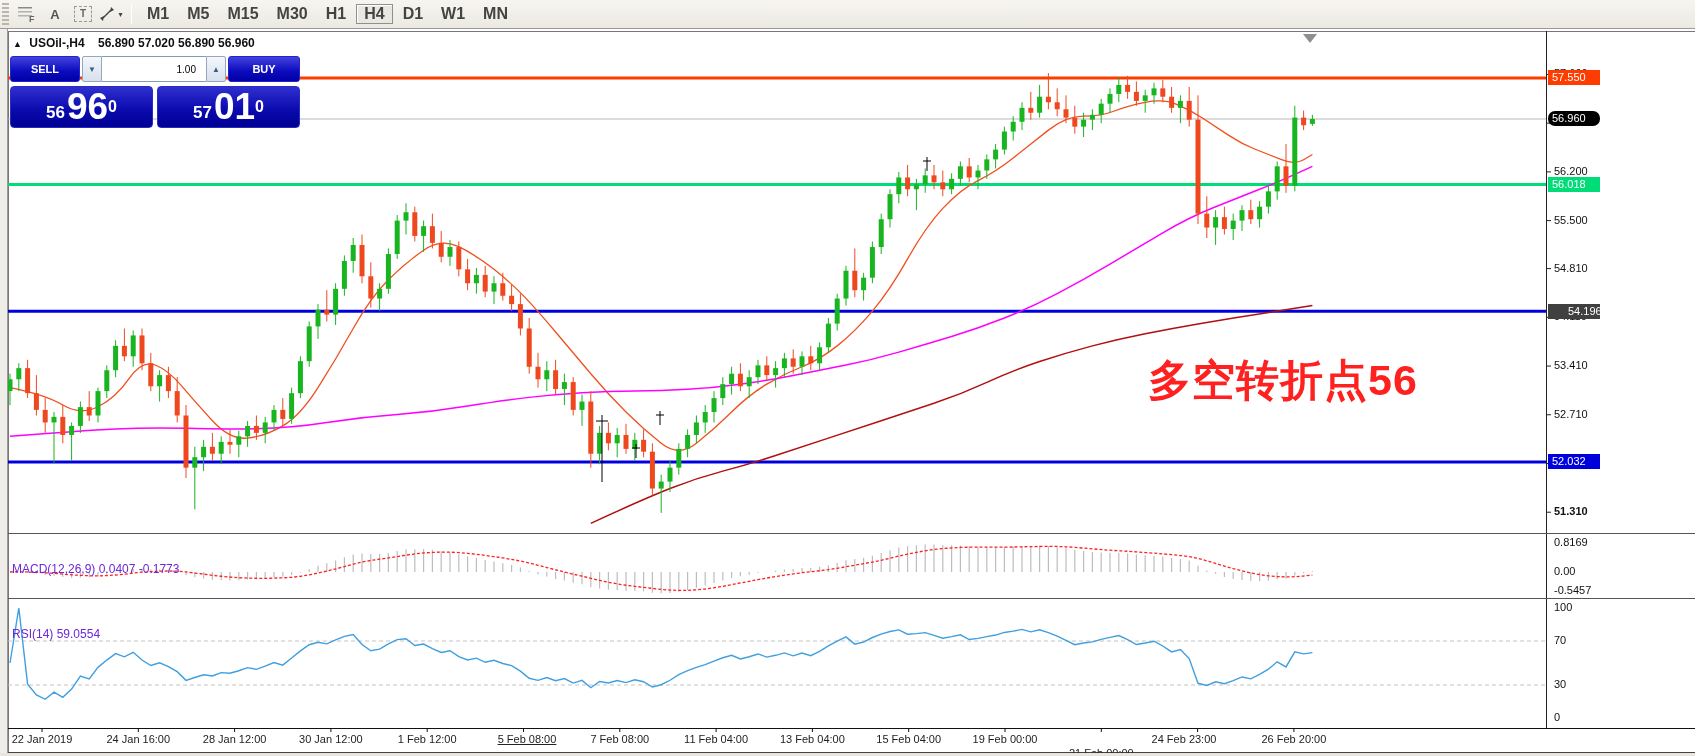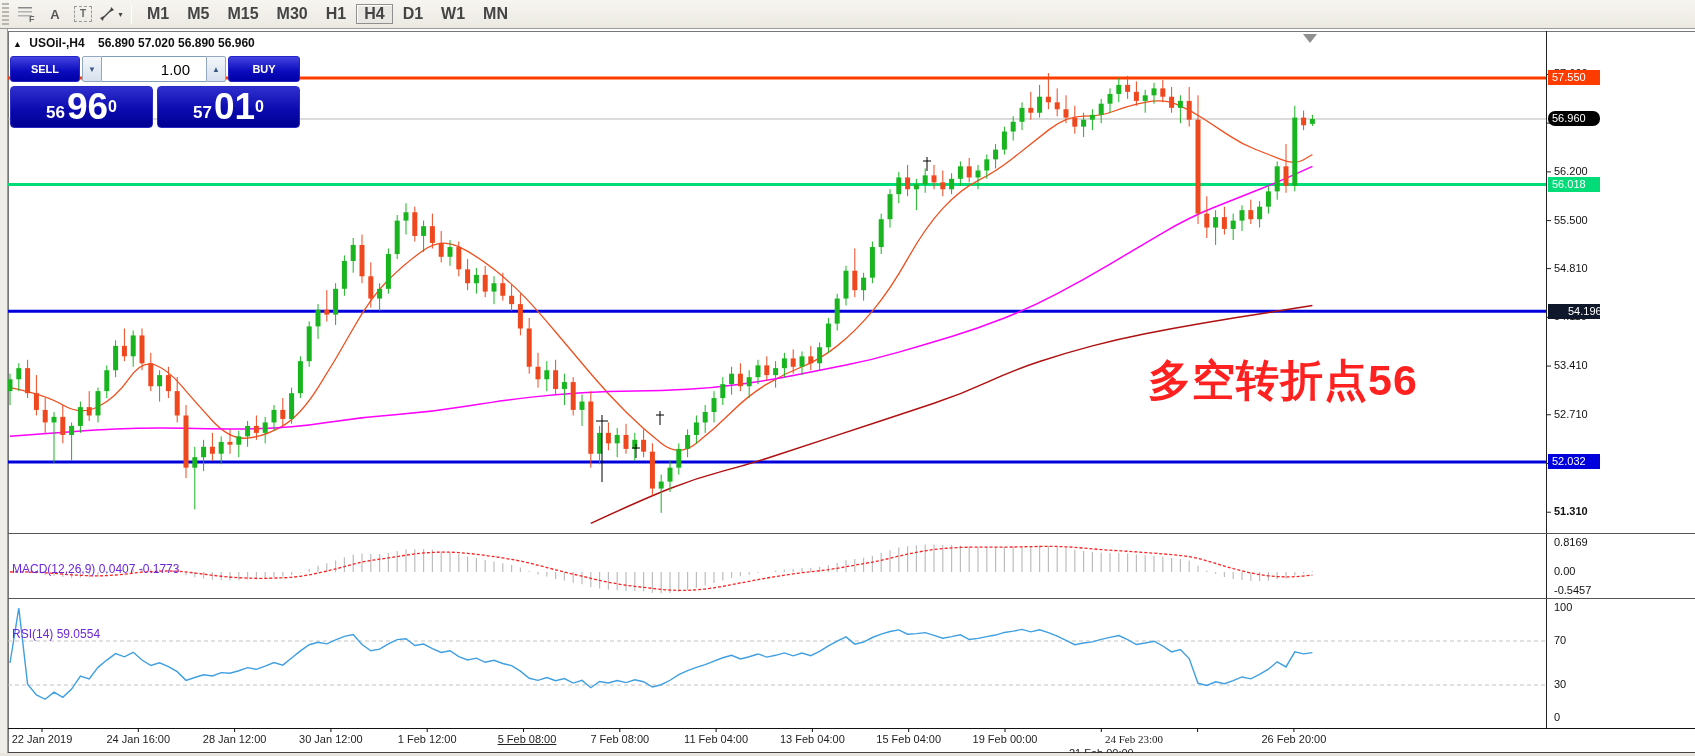--- a/index.html
+++ b/index.html
@@ -22,21 +22,21 @@
   #title-row .sym{margin-right:10px;}
   #one-click{position:absolute;left:10px;top:56px;width:290px;height:72px;z-index:20;}
   .oc-btn{position:absolute;top:0;height:26px;border-radius:3px;color:#fff;font-size:11px;font-weight:bold;
     background:linear-gradient(#4343e0,#0b0bbd 60%,#0000a6);border:1px solid #2323c8;text-align:center;line-height:24px;}
   #sell-btn{left:0;width:70px;}
   #buy-btn{left:218px;width:72px;}
   .spin{position:absolute;top:0;width:20px;height:26px;background:linear-gradient(#f4f7fb,#d7e0ee);
     border:1px solid #93a7c0;display:flex;align-items:center;justify-content:center;font-size:8px;color:#3c5a84;}
   #vol-down{left:72px;border-radius:2px 0 0 2px;}
   #vol-input{position:absolute;left:92px;top:0;width:104px;height:26px;border:1px solid #7f9db9;border-left:none;
-    border-right:none;font-size:15px;text-align:right;padding-right:16px;font-family:"Liberation Sans",sans-serif;}
+    border-right:none;font-size:10px;text-align:right;padding-right:10px;font-family:"Liberation Sans",sans-serif;}
   #vol-up{left:196px;border-radius:0 2px 2px 0;}
   .oc-price{position:absolute;top:30px;height:42px;border-radius:4px;color:#fff;
     background:linear-gradient(#3030cf,#0b0bb0 55%,#000092);border:1px solid #2a2ac4;
     display:flex;align-items:flex-end;justify-content:center;padding-bottom:3px;}
   #sell-panel{left:0;width:143px;}
   #buy-panel{left:147px;width:143px;}
   .p-small{font-size:17px;font-weight:bold;line-height:22px;margin-right:2px;}
   .p-big{font-size:37px;font-weight:bold;line-height:34px;text-align:right;}
   .p-sup{font-size:16px;font-weight:bold;line-height:40px;align-self:flex-start;}
   #annotation{position:absolute;left:1148px;top:352px;font-size:43px;font-weight:bold;z-index:8;
@@ -634,21 +634,21 @@
     <span class="tick-label" style="top: 213.604px;">55.500</span>
     <span class="tick-label" style="top: 261.625px;">54.810</span>
     <span class="tick-label" style="top: 310.342px;">54.110</span>
     <span class="tick-label" style="top: 359.059px;">53.410</span>
     <span class="tick-label" style="top: 407.775px;">52.710</span>
     <span class="tick-label" style="top: 456.492px;">52.010</span>
     <span class="tick-label" style="top: 505.209px; font-weight: bold;">51.310</span>
     <span class="badge" style="top: 70.4331px; background: rgb(255, 60, 0);">57.550</span>
     <span class="badge" style="top: 111.494px; background: rgb(0, 0, 0); border-radius: 7px;">56.960</span>
     <span class="badge" style="top: 177.053px; background: rgb(0, 220, 120);">56.018</span>
-    <span class="badge" style="top: 303.856px; background: #0f172a; padding-left: 20px;">54.196</span>
+    <span class="badge" style="top: 303.856px; background: #404040; padding-left: 20px;">54.196</span>
     <span class="badge" style="top: 454.461px; background: rgb(0, 0, 221);">52.032</span>
     <span class="ind-axis" style="top: 536px;">0.8169</span>
     <span class="ind-axis" style="top: 565px;">0.00</span>
     <span class="ind-axis" style="top: 584.372px;">-0.5457</span>
     <span class="ind-axis" style="top: 601px;">100</span>
     <span class="ind-axis" style="top: 634px;">70</span>
     <span class="ind-axis" style="top: 678px;">30</span>
     <span class="ind-axis" style="top: 711px;">0</span>
   </div>
 <div id="time-layer">
@@ -657,17 +657,17 @@
     <span class="time-label" style="left: 234.6px;">28 Jan 12:00</span>
     <span class="time-label" style="left: 330.9px;">30 Jan 12:00</span>
     <span class="time-label" style="left: 427.2px;">1 Feb 12:00</span>
     <span class="time-label" style="left: 527px; text-decoration: underline;">5 Feb 08:00</span>
     <span class="time-label" style="left: 619.8px;">7 Feb 08:00</span>
     <span class="time-label" style="left: 716.1px;">11 Feb 04:00</span>
     <span class="time-label" style="left: 812.4px;">13 Feb 04:00</span>
     <span class="time-label" style="left: 908.7px;">15 Feb 04:00</span>
     <span class="time-label" style="left: 1005px;">19 Feb 00:00</span>
     <span class="time-label" style="left: 1101.3px; margin-top: 14px;">21 Feb 00:00</span>
-    <span class="time-label" style="left: 1134px; font-family: Liberation Serif, serif;">24 Feb 23:00</span>
+    <span class="time-label" style="left: 1184px;">24 Feb 23:00</span>
     <span class="time-label" style="left: 1293.9px;">26 Feb 20:00</span>
   </div>
 <div id="shift-marker"></div>
 <div id="bottom-strip"></div>
 
 </body></html>

